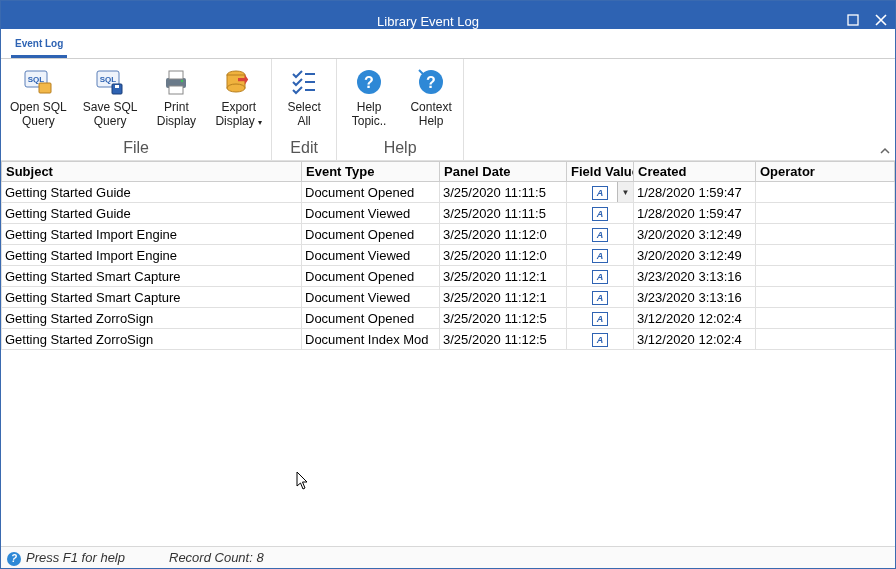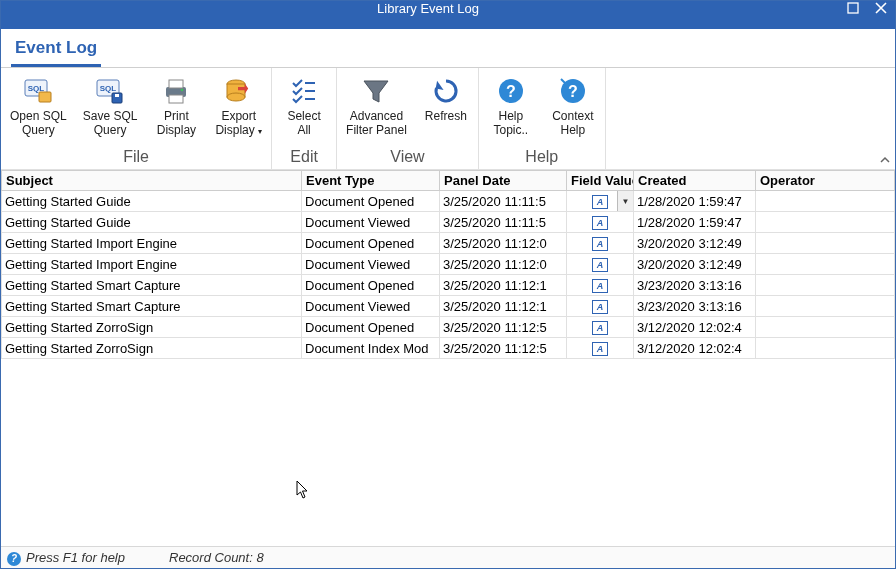--- a/index.html
+++ b/index.html
@@ -14,39 +14,39 @@
     overflow: hidden;
     display: flex;
     flex-direction: column;
     border: 1px solid #3a6ab0;
   }
   .titlebar {
     background: #2e63b3;
     color: #fff;
     height: 28px;
     display: flex;
-    align-items: flex-start;
+    align-items: flex-end;
     justify-content: space-between;
     padding: 0 8px;
   }
   .titlebar .title { flex: 1; text-align: center; font-size: 13px; }
   .titlebar .controls { display: flex; gap: 16px; }
   .titlebar .controls span { cursor: default; font-size: 14px; }
   .tabstrip {
     border-bottom: 1px solid #cfcfcf;
     padding: 6px 10px 0 10px;
     background: #fff;
   }
   .tabstrip .tab {
     display: inline-block;
     font-weight: bold;
     color: #2e63b3;
     padding: 3px 4px 6px 4px;
     border-bottom: 3px solid #2e63b3;
-    font-size: 17px;
+    font-size: 10px;
   }
   .ribbon {
     display: flex;
     align-items: stretch;
     background: #fff;
     border-bottom: 1px solid #e0e0e0;
     height: 102px;
   }
   .ribbon-group {
     display: flex;
@@ -275,44 +275,20 @@
               <line x1="17" y1="24" x2="27" y2="24" stroke="#2e63b3" stroke-width="2"></line>
             </svg>
         </span>
         <span>Select</span>
         <span>All</span>
       </div>
     </div>
     <div class="ribbon-group-label">Edit</div>
   </div>
 
-  <div class="ribbon-group">
-    <div class="ribbon-group-buttons">
-      <div class="ribbon-btn">
-        <span class="ribbon-icon">
-          <svg width="32" height="32" viewBox="0 0 32 32">
-              <path d="M4 6 L28 6 L19 18 L19 27 L13 24 L13 18 Z" fill="#6b7684" stroke="#4a525c"></path>
-            </svg>
-        </span>
-        <span>Advanced</span>
-        <span>Filter Panel</span>
-      </div>
-      <div class="ribbon-btn">
-        <span class="ribbon-icon">
-          <svg width="32" height="32" viewBox="0 0 32 32">
-              <path d="M16 6 a10 10 0 1 1 -9.5 7" fill="none" stroke="#2e63b3" stroke-width="3"></path>
-              <path d="M6 6 L6 14 L14 14 Z" fill="#2e63b3" transform="rotate(10 8 12)"></path>
-            </svg>
-        </span>
-        <span>Refresh</span>
-        <span>&nbsp;</span>
-      </div>
-    </div>
-    <div class="ribbon-group-label">View</div>
-  </div>
 
   <div class="ribbon-group">
     <div class="ribbon-group-buttons">
       <div class="ribbon-btn">
         <span class="ribbon-icon">
           <svg width="32" height="32" viewBox="0 0 32 32">
               <circle cx="16" cy="16" r="12" fill="#2e88d6"></circle>
               <text x="16" y="22" font-size="16" fill="#fff" text-anchor="middle" font-weight="bold">?</text>
             </svg>
         </span>

